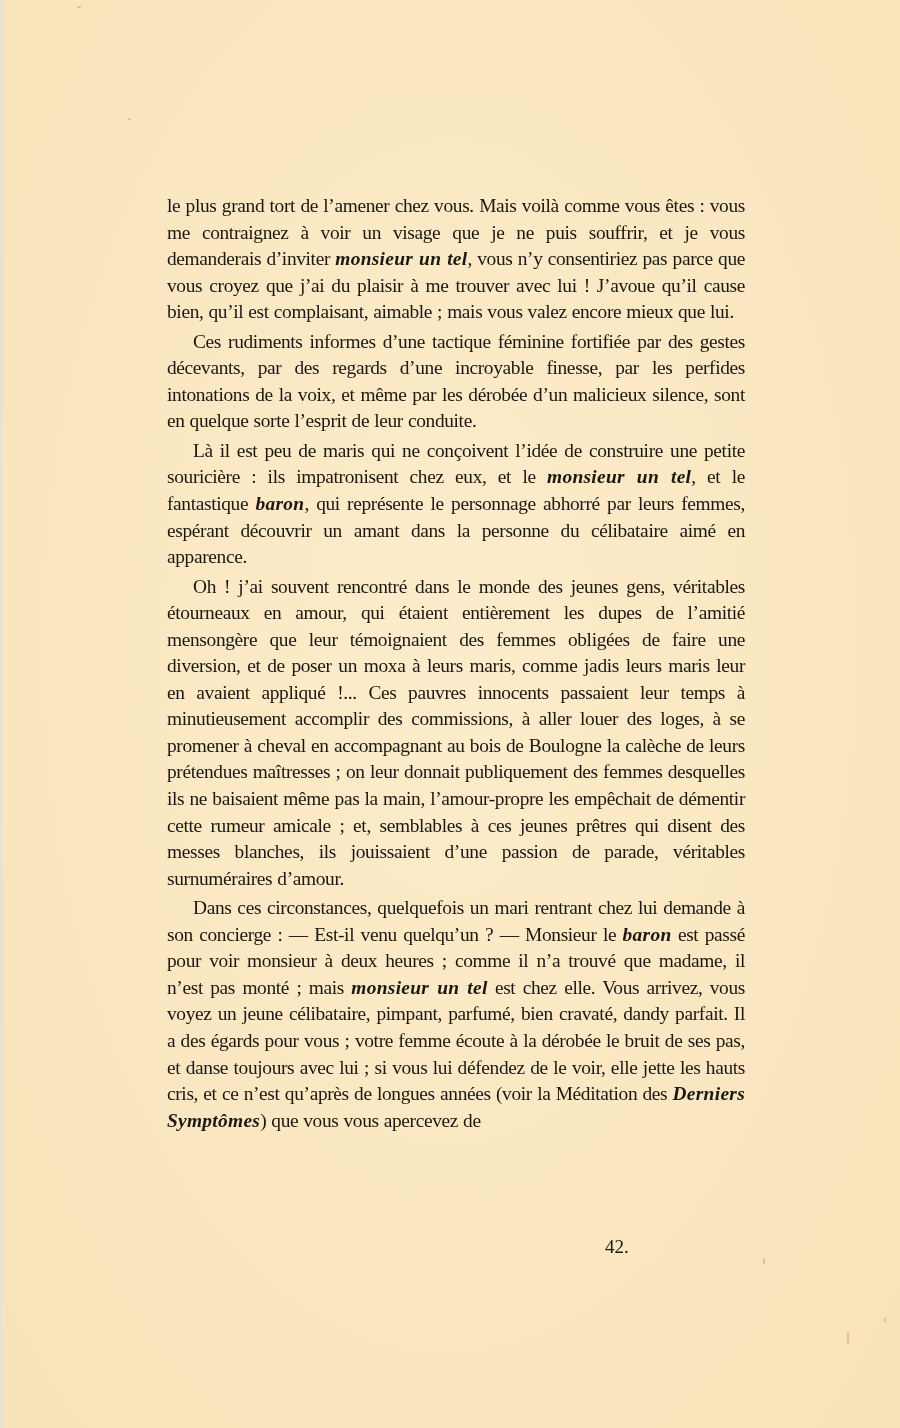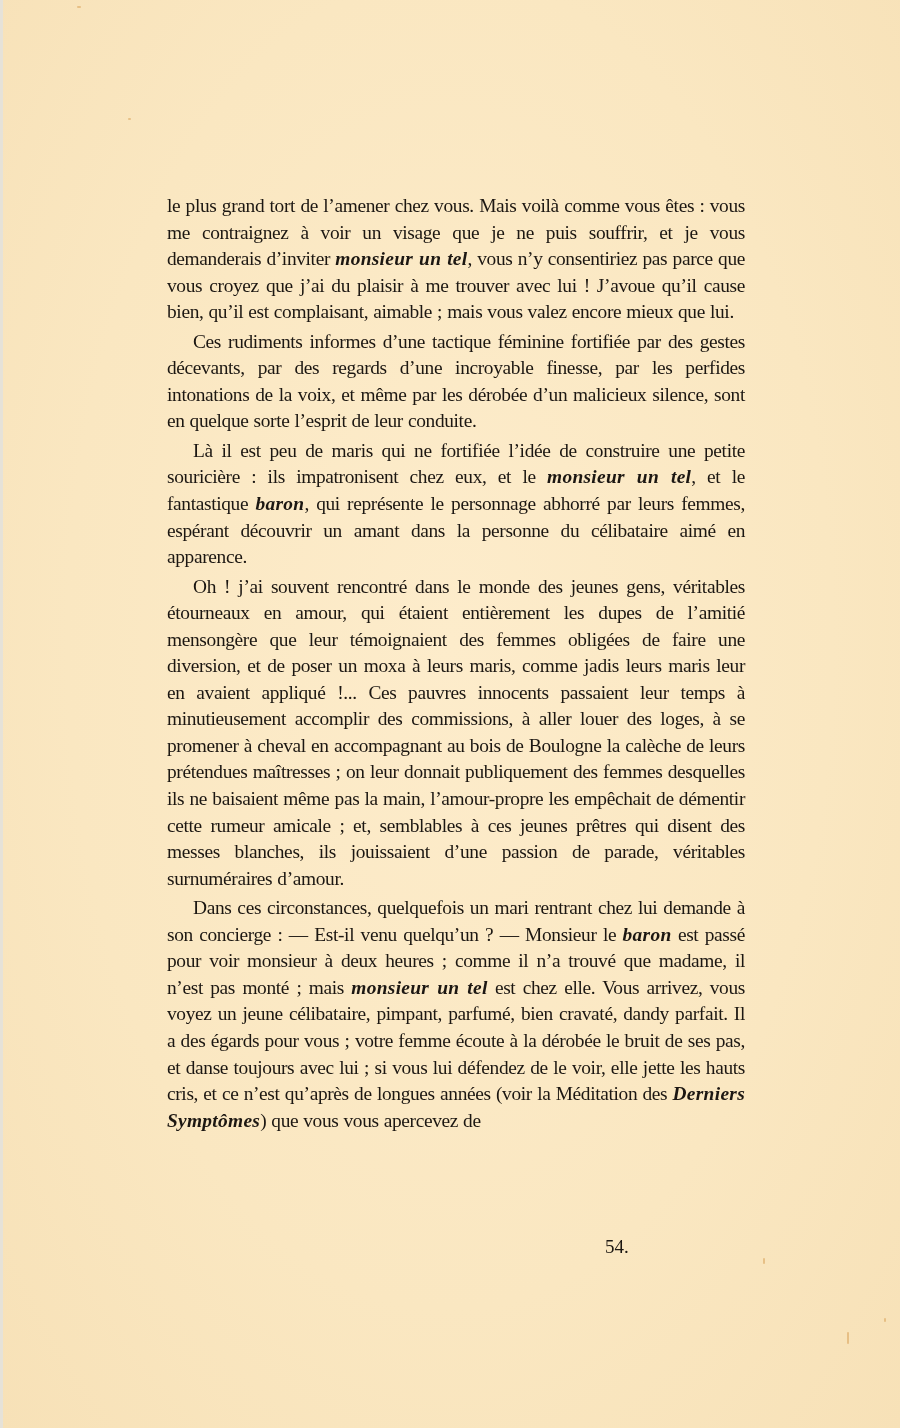--- a/index.html
+++ b/index.html
@@ -91,25 +91,25 @@
 </head>
 <body>
 
 <div class="page">
   <div class="left-edge"></div>
 
 
   <div class="body-text">
     <p class="first"><span>le plus grand tort de l’amener chez vous. Mais voilà comme vous êtes : vous me contraignez à voir un visage que je ne puis souffrir, et je vous demanderais d’inviter </span><em>monsieur un tel</em><span>, vous n’y consentiriez pas parce que vous croyez que j’ai du plaisir à me trouver avec lui ! J’avoue qu’il cause bien, qu’il est complaisant, aimable ; mais vous valez encore mieux que lui.</span></p>
     <p><span>Ces rudiments informes d’une tactique féminine fortifiée par des gestes décevants, par des regards d’une incroyable finesse, par les perfides intonations de la voix, et même par les dérobée d’un malicieux silence, sont en quelque sorte l’esprit de leur conduite.</span></p>
-    <p><span>Là il est peu de maris qui ne fortifiée l’idée de construire une petite souricière : ils impatronisent chez eux, et le </span><em>monsieur un tel</em><span>, et le fantastique </span><em>baron</em><span>, qui représente le personnage abhorré par leurs femmes, espérant découvrir un amant dans la personne du célibataire aimé en apparence.</span></p>
+    <p><span>Là il est peu de maris qui ne conçoivent l’idée de construire une petite souricière : ils impatronisent chez eux, et le </span><em>monsieur un tel</em><span>, et le fantastique </span><em>baron</em><span>, qui représente le personnage abhorré par leurs femmes, espérant découvrir un amant dans la personne du célibataire aimé en apparence.</span></p>
     <p><span>Oh ! j’ai souvent rencontré dans le monde des jeunes gens, véritables étourneaux en amour, qui étaient entièrement les dupes de l’amitié mensongère que leur témoignaient des femmes obligées de faire une diversion, et de poser un moxa à leurs maris, comme jadis leurs maris leur en avaient appliqué !... Ces pauvres innocents passaient leur temps à minutieusement accomplir des commissions, à aller louer des loges, à se promener à cheval en accompagnant au bois de Boulogne la calèche de leurs prétendues maîtresses ; on leur donnait publiquement des femmes desquelles ils ne baisaient même pas la main, l’amour-propre les empêchait de démentir cette rumeur amicale ; et, semblables à ces jeunes prêtres qui disent des messes blanches, ils jouissaient d’une passion de parade, véritables surnuméraires d’amour.</span></p>
     <p><span>Dans ces circonstances, quelquefois un mari rentrant chez lui demande à son concierge : — Est-il venu quelqu’un ? — Monsieur le </span><em>baron</em><span> est passé pour voir monsieur à deux heures ; comme il n’a trouvé que madame, il n’est pas monté ; mais </span><em>monsieur un tel</em><span> est chez elle. Vous arrivez, vous voyez un jeune célibataire, pimpant, parfumé, bien cravaté, dandy parfait. Il a des égards pour vous ; votre femme écoute à la dérobée le bruit de ses pas, et danse toujours avec lui ; si vous lui défendez de le voir, elle jette les hauts cris, et ce n’est qu’après de longues années (voir la Méditation des </span><em>Derniers Symptômes</em><span>) que vous vous apercevez de</span></p>
   </div>
 
-  <div class="signature">54.</div>
+  <div class="signature">42.</div>
 
   <div class="speck" style="left:77px;top:6px;width:4px;height:2px;"></div>
   <div class="speck" style="left:847px;top:1332px;width:2px;height:12px;"></div>
   <div class="speck" style="left:763px;top:1258px;width:2px;height:6px;"></div>
   <div class="speck" style="left:884px;top:1318px;width:2px;height:4px;"></div>
   <div class="speck" style="left:128px;top:118px;width:3px;height:2px;"></div>
 </div>
 
 </body></html>

